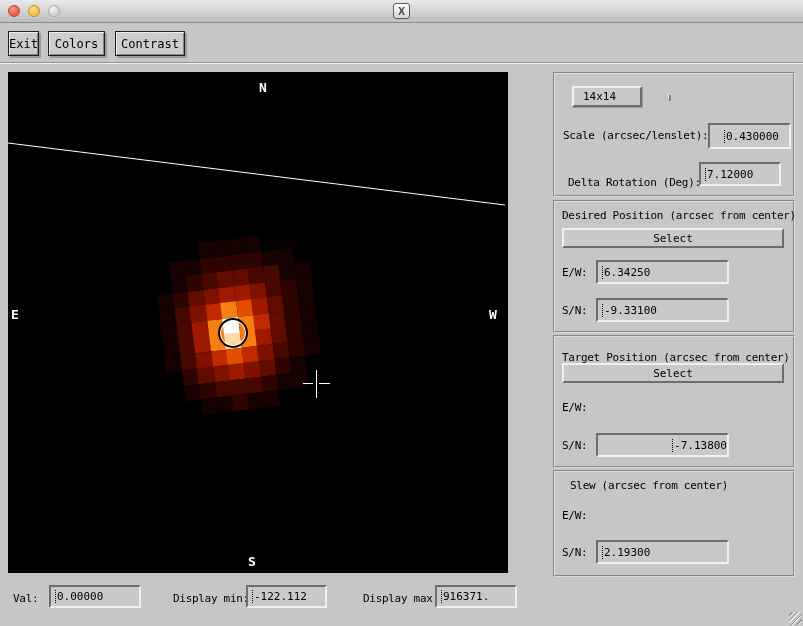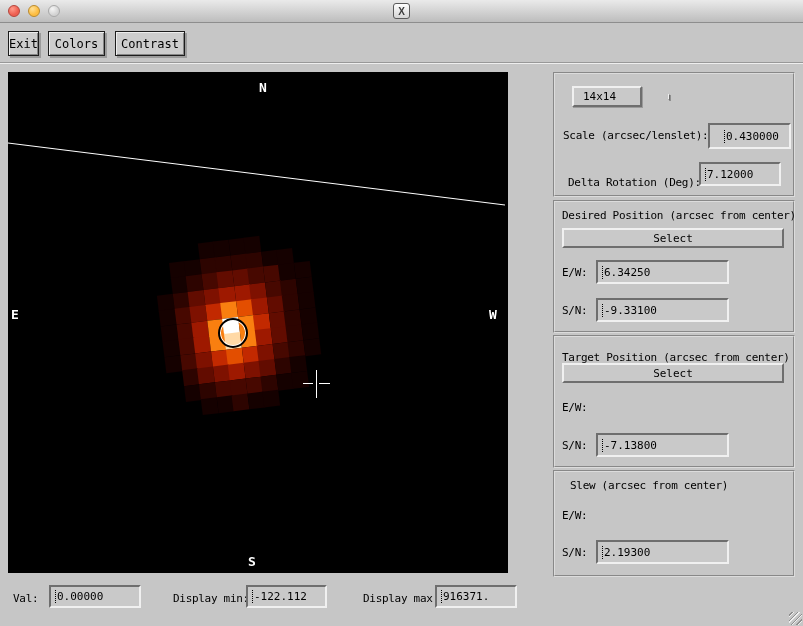--- a/index.html
+++ b/index.html
@@ -252,21 +252,21 @@
     </div>
   </div>
 
   <div class="panelbox" style="top:335px;height:133px;">
     <span class="plabel" style="left:7px;top:14px;">Target Position (arcsec from center)</span>
     <div class="raised" style="left:7px;top:26px;width:222px;height:20px;">
       <span>Select</span>
     </div>
     <span class="plabel" style="left:7px;top:64px;">E/W:</span>
     <span class="plabel" style="left:7px;top:102px;">S/N:</span>
-    <div class="tfield" style="left:41px;top:96px;width:133px;height:24px;">
+    <div class="tfield" style="left:41px;top:96px;width:133px;height:24px;justify-content:flex-end;">
       <span class="caret"></span>
       <span>-7.13800</span>
     </div>
   </div>
 
   <div class="panelbox" style="top:470px;height:107px;">
     <span class="plabel" style="left:15px;top:7px;">Slew (arcsec from center)</span>
     <span class="plabel" style="left:7px;top:37px;">E/W:</span>
     <span class="plabel" style="left:7px;top:74px;">S/N:</span>
     <div class="tfield" style="left:41px;top:68px;width:133px;height:24px;">

